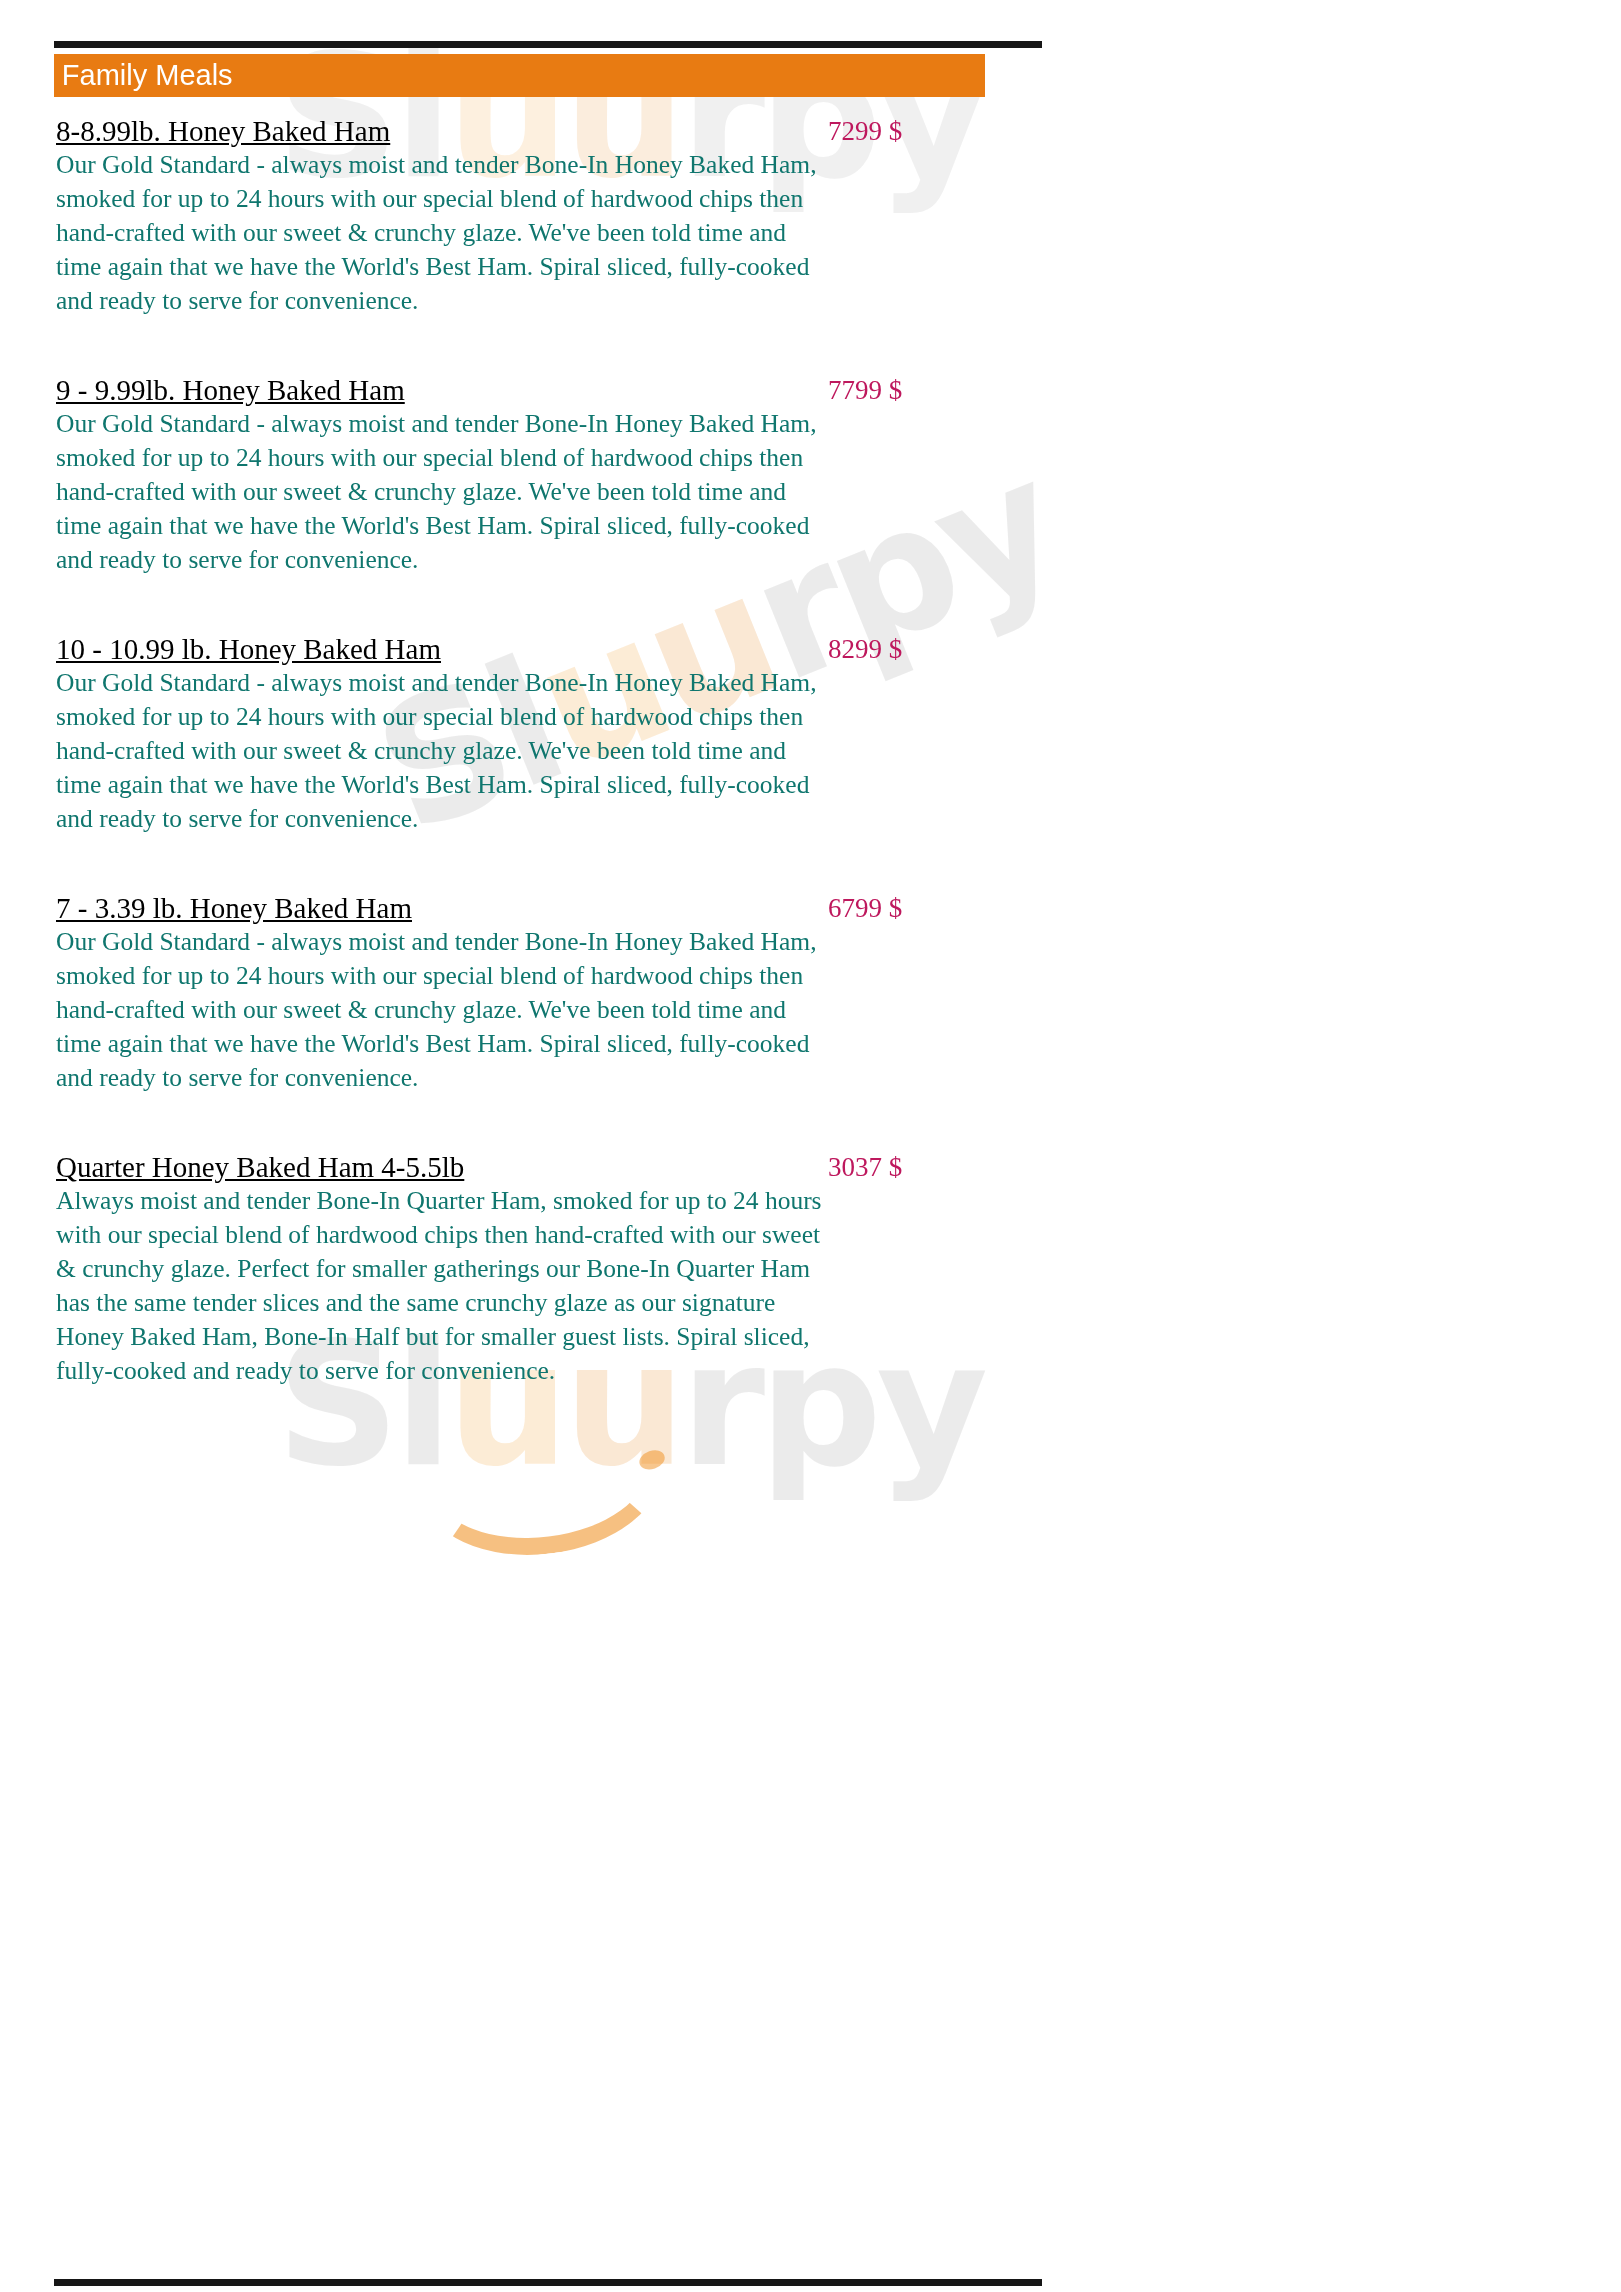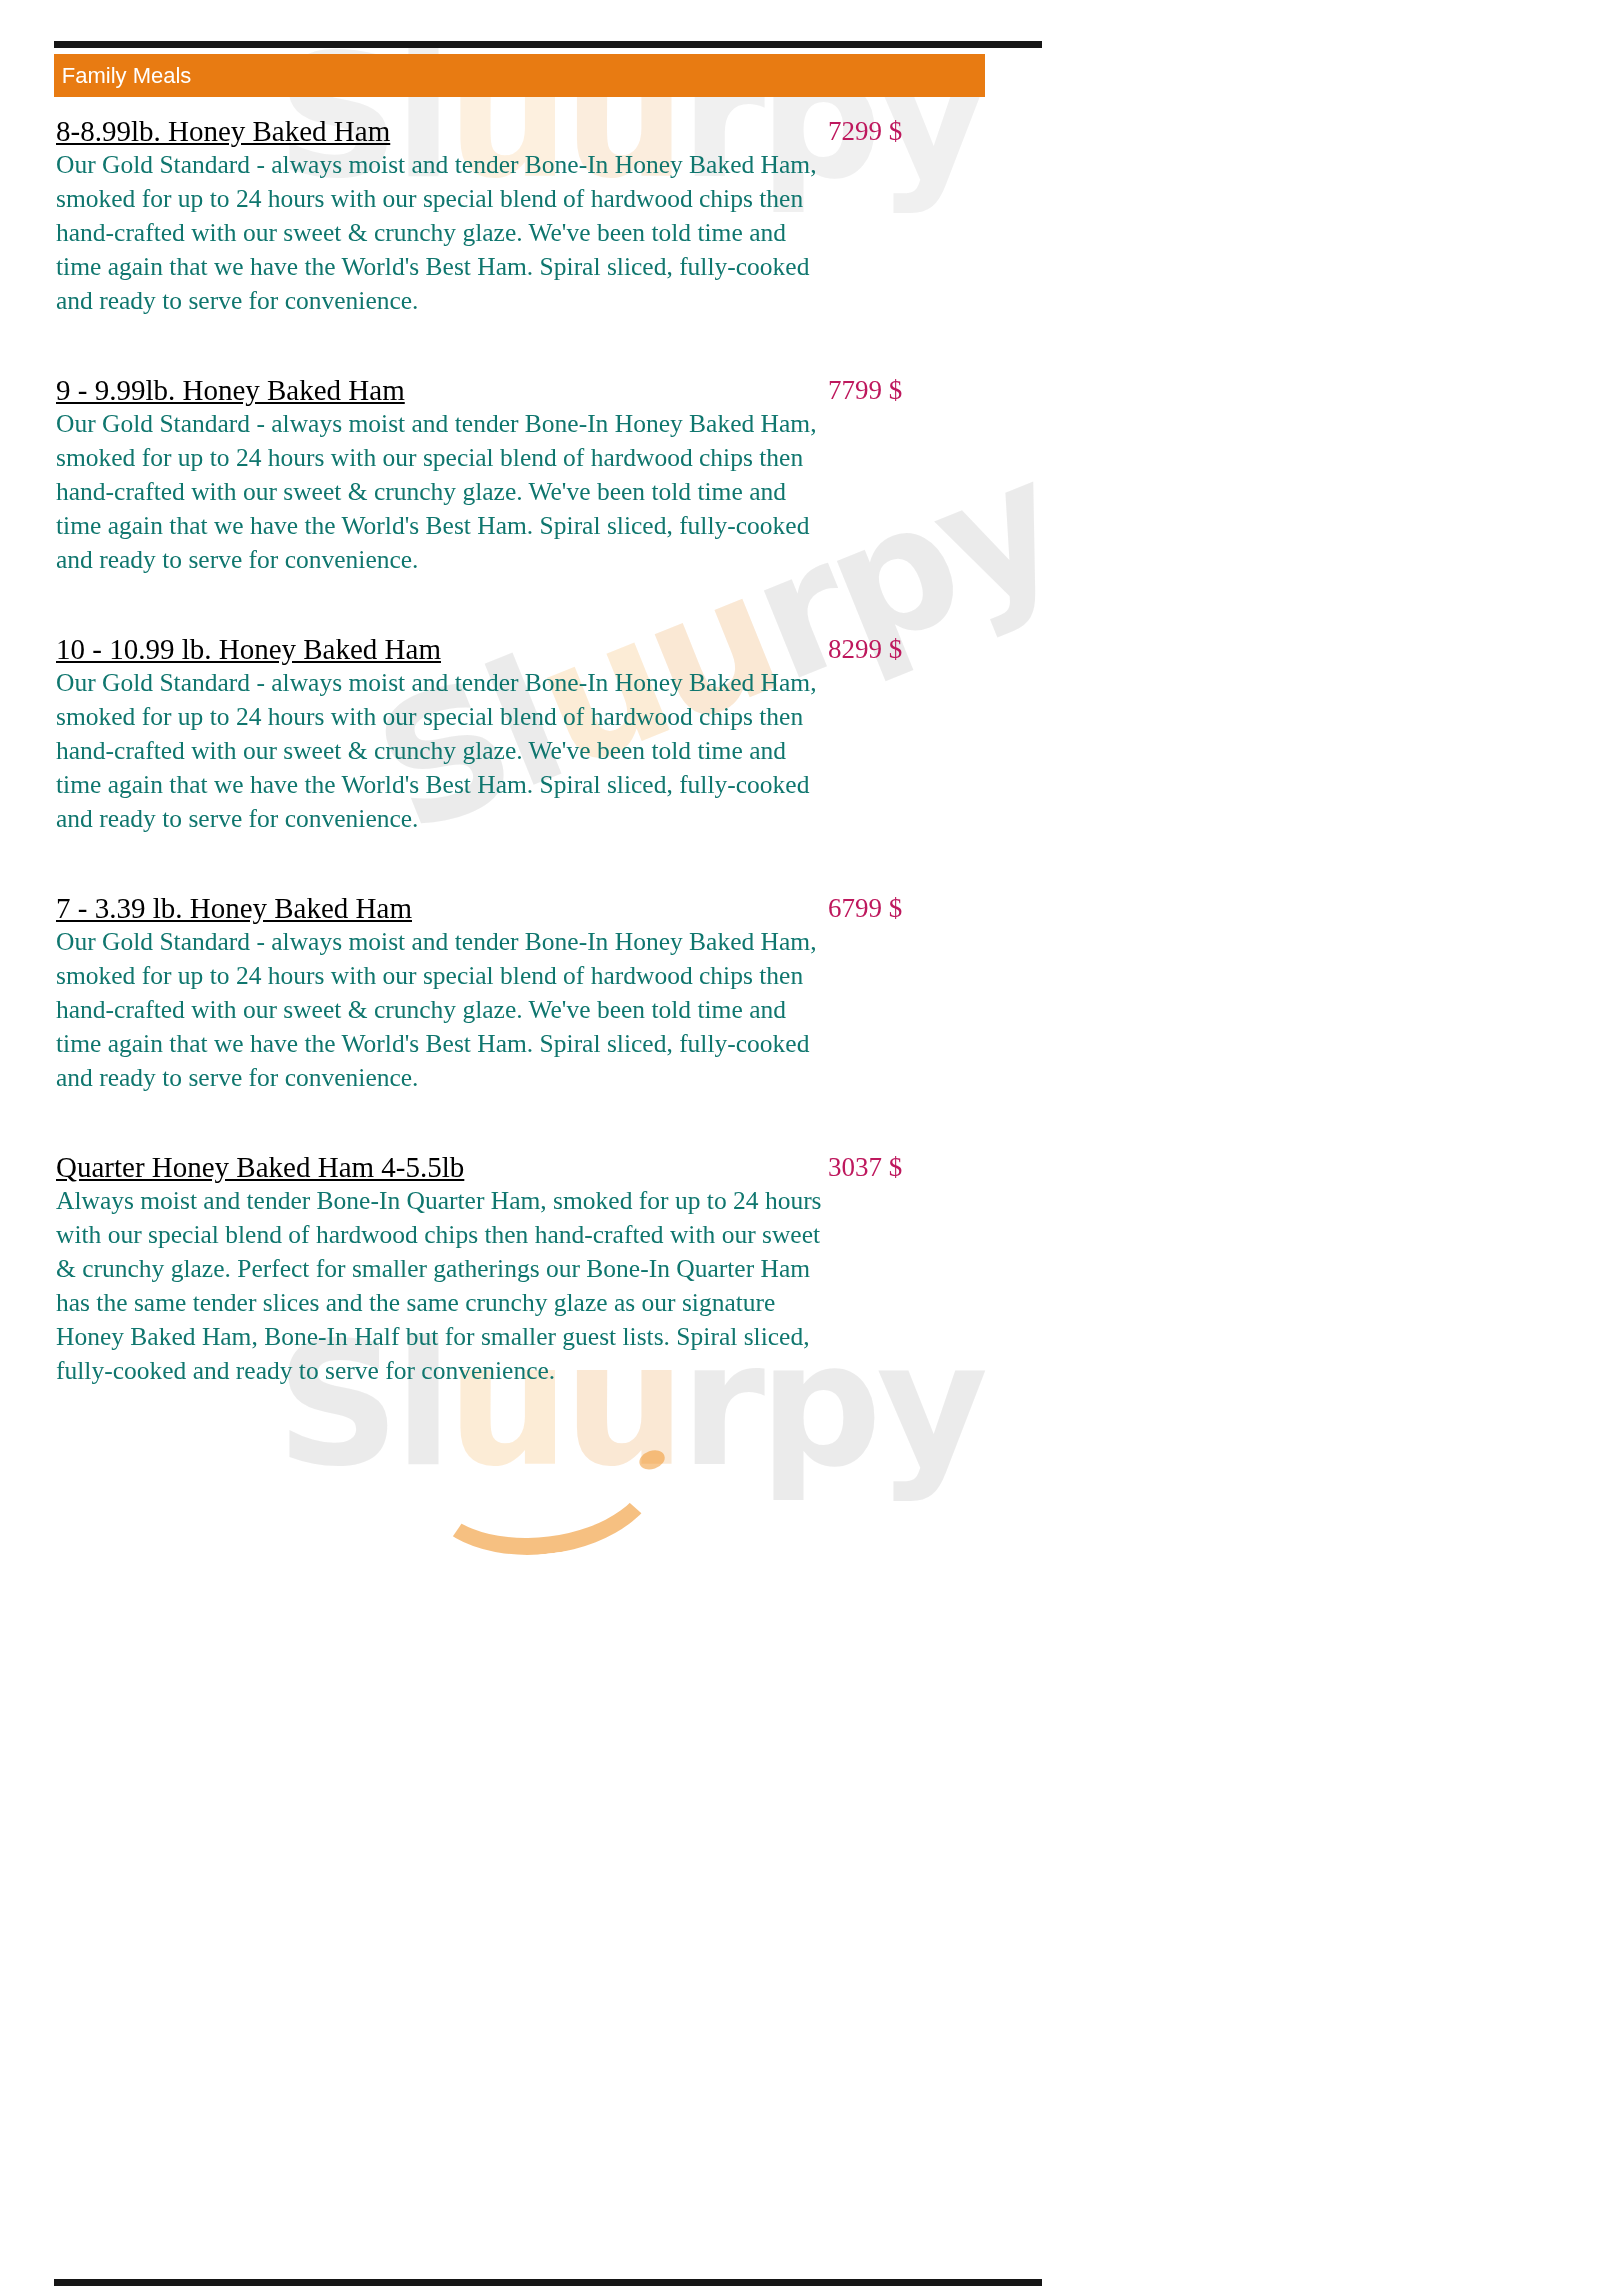--- a/index.html
+++ b/index.html
@@ -84,21 +84,21 @@
     position: absolute;
     left: 54px;
     top: 54px;
     width: 931px;
     height: 43px;
     background: var(--accent, #E87B12);
   }
   .section-title {
     display: block;
     font-family: "Liberation Sans", sans-serif;
-    font-size: 22px;
+    font-size: 29px;
     line-height: 43px;
     color: #ffffff;
     padding-left: 7.8px;
   }
 
   .items {
     position: absolute;
     left: 56px;
     top: 114px;
     width: 882px;

